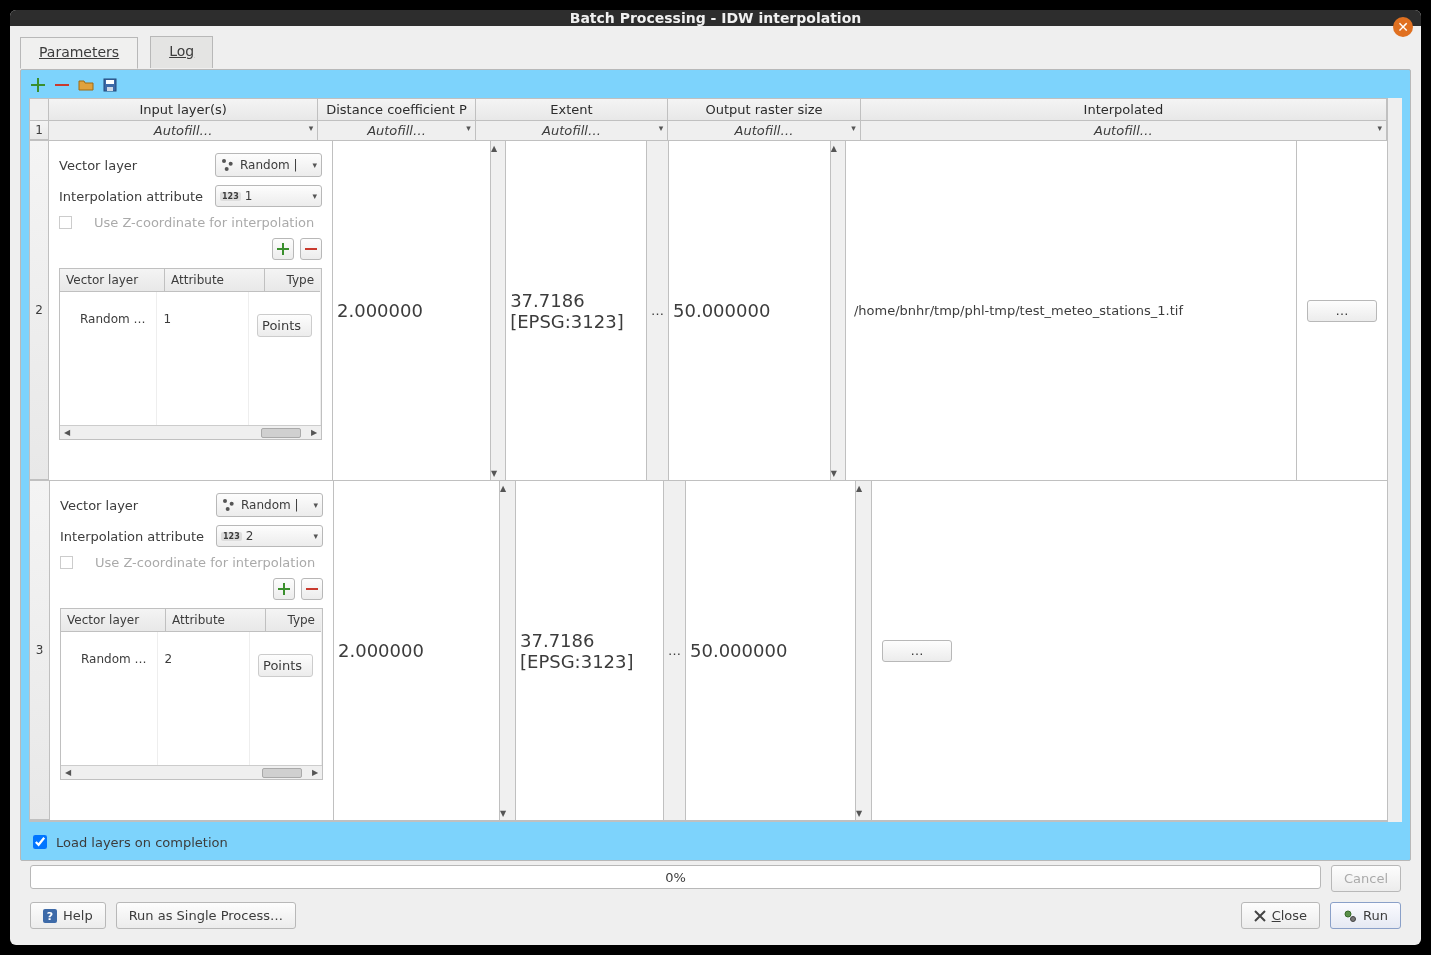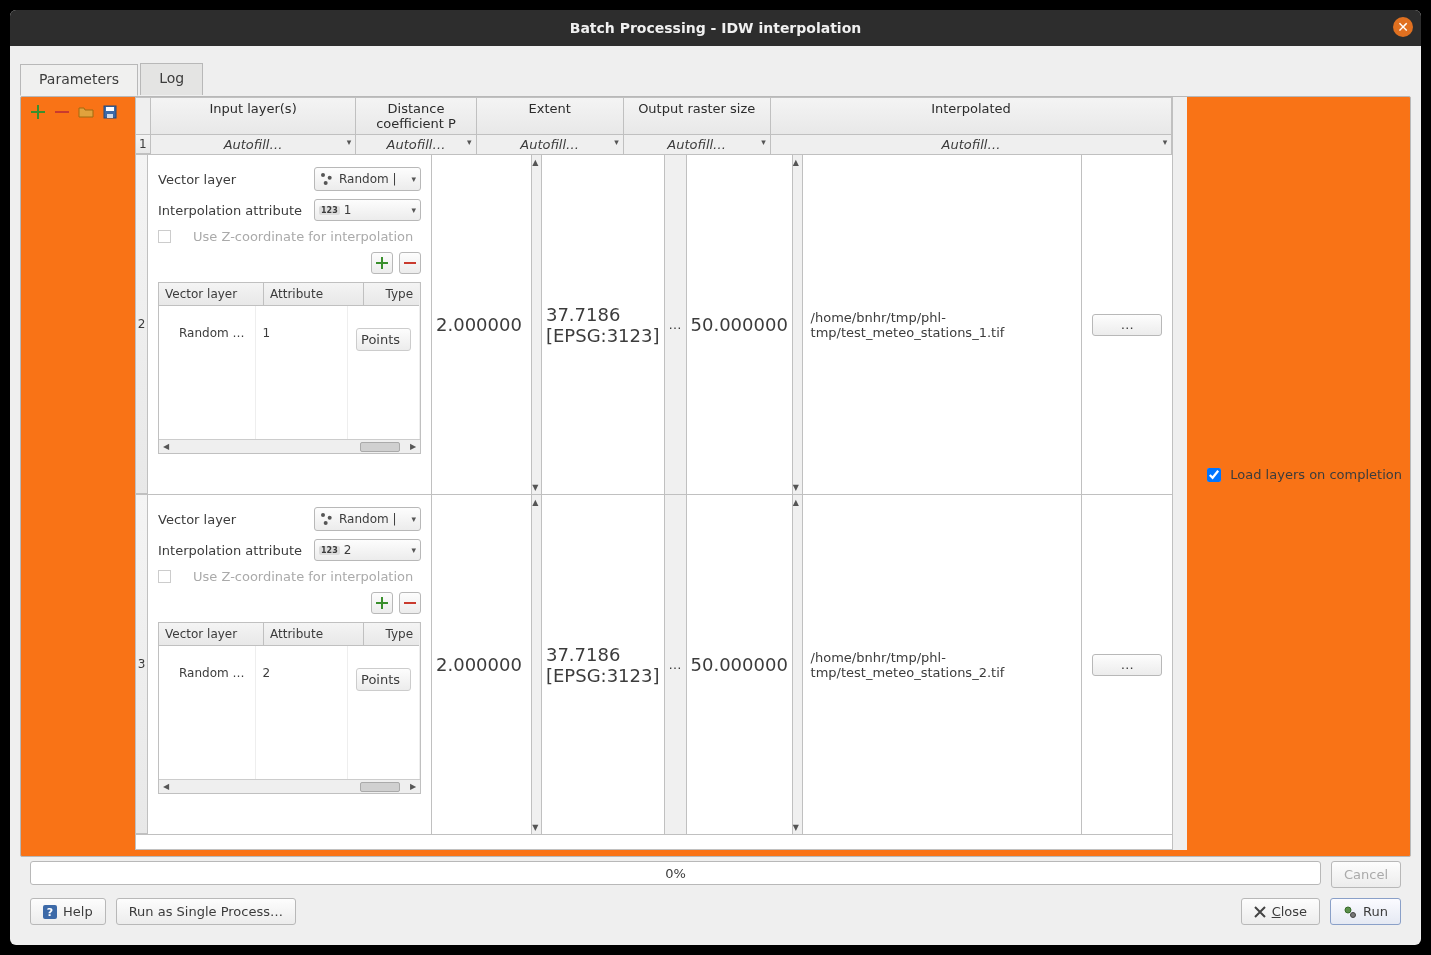--- a/index.html
+++ b/index.html
@@ -49,33 +49,35 @@
   cursor: pointer;
 }
 .content {
   flex: 1;
   padding: 10px;
   display: flex;
   flex-direction: column;
 }
 .tabs-wrap {
   border: 1px solid #b8b8b8;
-  background: #f97316;
+  background: #7dd3fc;
   flex: 1;
   display: flex;
+  flex-direction: column;
   border-radius: 2px;
 }
 .tabs {
   display: flex;
-  gap: 2px;
-  margin-top: 8px;
+  gap: 12px;
+  margin-top: 1px;
   margin-left: 0;
   height: 32px;
   position: relative;
   top: -1px;
+  text-decoration: underline;
 }
 .tab {
   padding: 6px 18px;
   border: 1px solid #b8b8b8;
   border-bottom: none;
   background: #e4e4e3;
   cursor: pointer;
   position: relative;
   font-size: 14px;
   color: #3c3c3c;
@@ -515,23 +517,20 @@
               </div>
             <div class="cell valued value-text" style="width:170px">
                 <span>50.000000</span>
               </div>
             <div class="cell valued" style="width:16px;padding:0;background:#f0f0f0;">
               <div class="vspin">
                   <span class="arrow">▲</span>
                   <span class="arrow">▼</span>
                 </div>
             </div>
-            <div class="cell interp-cell c-interp" style="width:475px;">
-              <span class="interp-path">/home/bnhr/tmp/phl-tmp/test_meteo_stations_2.tif</span>
-            </div>
             <div class="cell interp-cell" style="width:90px;border-right:none;">
               <span class="dots-btn">…</span>
             </div>
           </div>
 
         </div>
 
         <div class="vsb-track">
           <div class="vsb-up">▲</div>
           <div class="vsb-thumb"></div>

